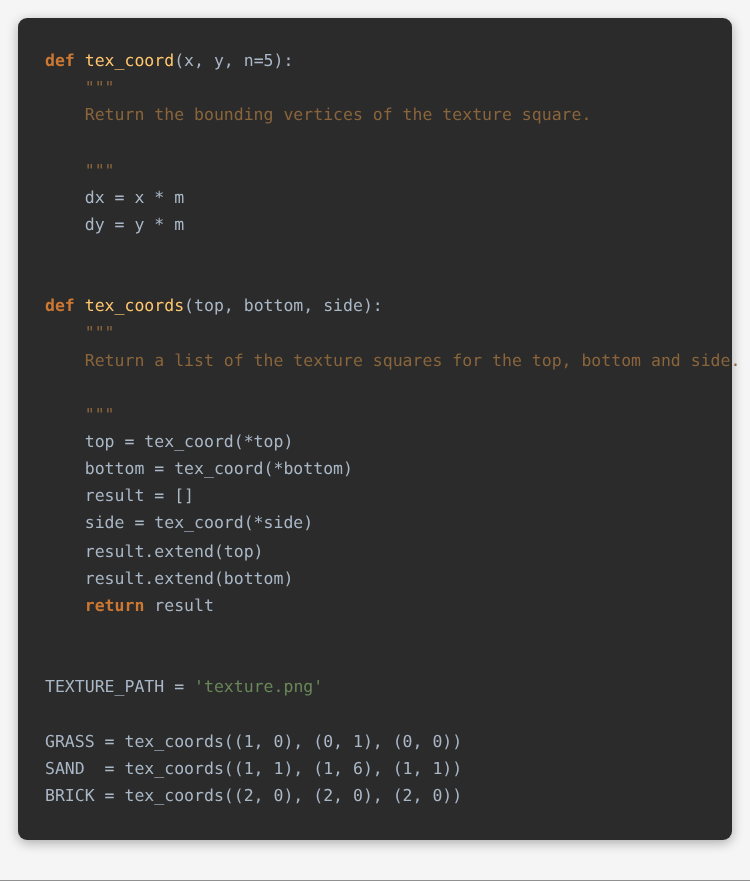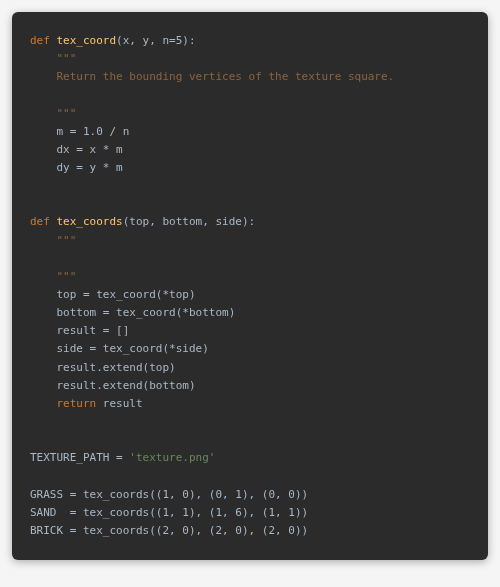--- a/index.html
+++ b/index.html
@@ -14,49 +14,49 @@
     .editor {
       background: #2b2b2b;
       border-radius: 6px;
       padding: 20px 18px;
       color: #d4d4d4;
       line-height: 1.65;
       box-shadow: 0 2px 8px rgba(0,0,0,0.3);
       min-height: 540px;
     }
     .line { white-space: pre; }
-    .kw { color: #cc7832; }
+    .kw { color: #cc7832; font-weight: bold; }
     .fn { color: #ffc66d; }
     .param { color: #a9b7c6; }
     .op { color: #a9b7c6; }
     .str { color: #6a8759; }
     .docstr { color: #8a653b; }
     .var { color: #a9b7c6; }
     .const { color: #a9b7c6; }
     .blank { height: 1.65em; }
   </style>
 </head>
 <body>
 
 <div class="editor">
 
 <div class="line"><span class="kw">def</span> <span class="fn">tex_coord</span><span class="param">(x, y, n=5):</span></div>
 <div class="line docstr">    """</div>
 <div class="line docstr">    Return the bounding vertices of the texture square.</div>
 <div class="blank"></div>
 <div class="line docstr">    """</div>
-<div class="line var">    m = 1.0 / n</div>
 <div class="line var">    dx = x * m</div>
 <div class="line var">    dy = y * m</div>
 
 <div class="blank"></div>
 <div class="blank"></div>
 
 <div class="line"><span class="kw">def</span> <span class="fn">tex_coords</span><span class="param">(top, bottom, side):</span></div>
 <div class="line docstr">    """</div>
+<div class="line docstr">    Return a list of the texture squares for the top, bottom and side.</div>
 <div class="blank"></div>
 <div class="line docstr">    """</div>
 <div class="line var">    top = tex_coord(*top)</div>
 <div class="line var">    bottom = tex_coord(*bottom)</div>
 <div class="line var">    result = []</div>
 <div class="line var">    side = tex_coord(*side)</div>
 <div class="line var">    result.extend(top)</div>
 <div class="line var">    result.extend(bottom)</div>
 <div class="line"><span class="kw">    return</span><span class="var"> result</span></div>
 

